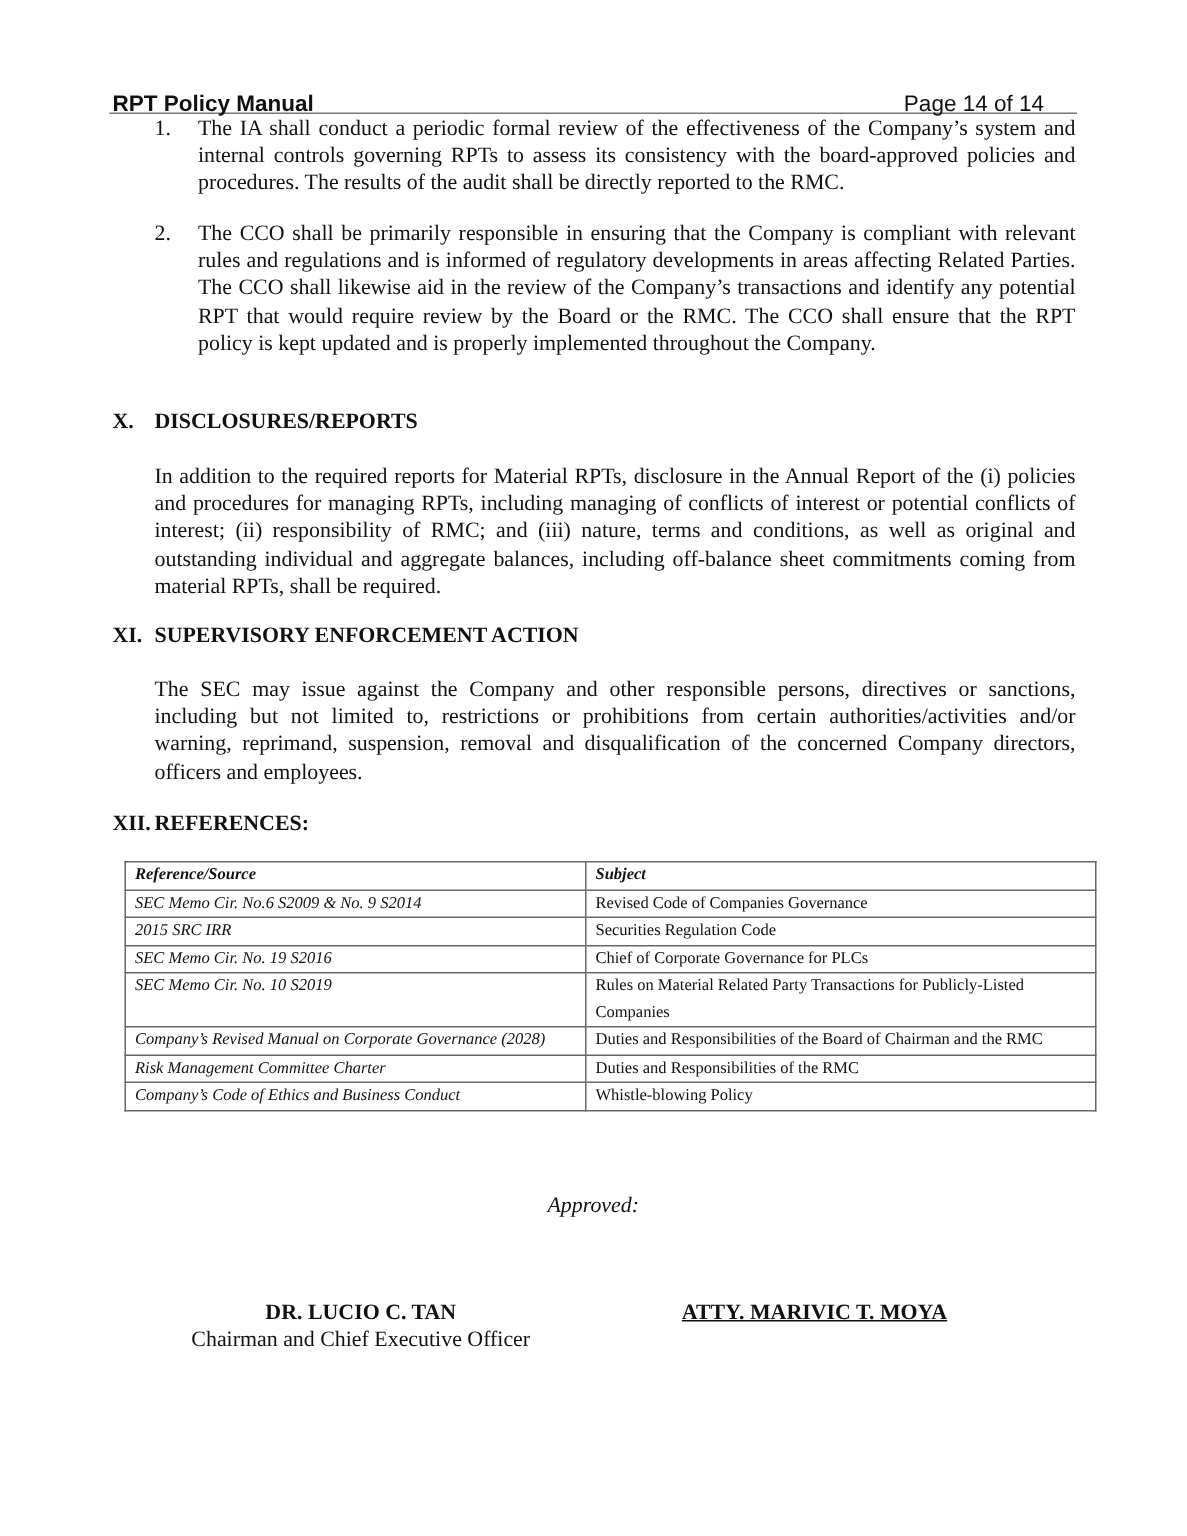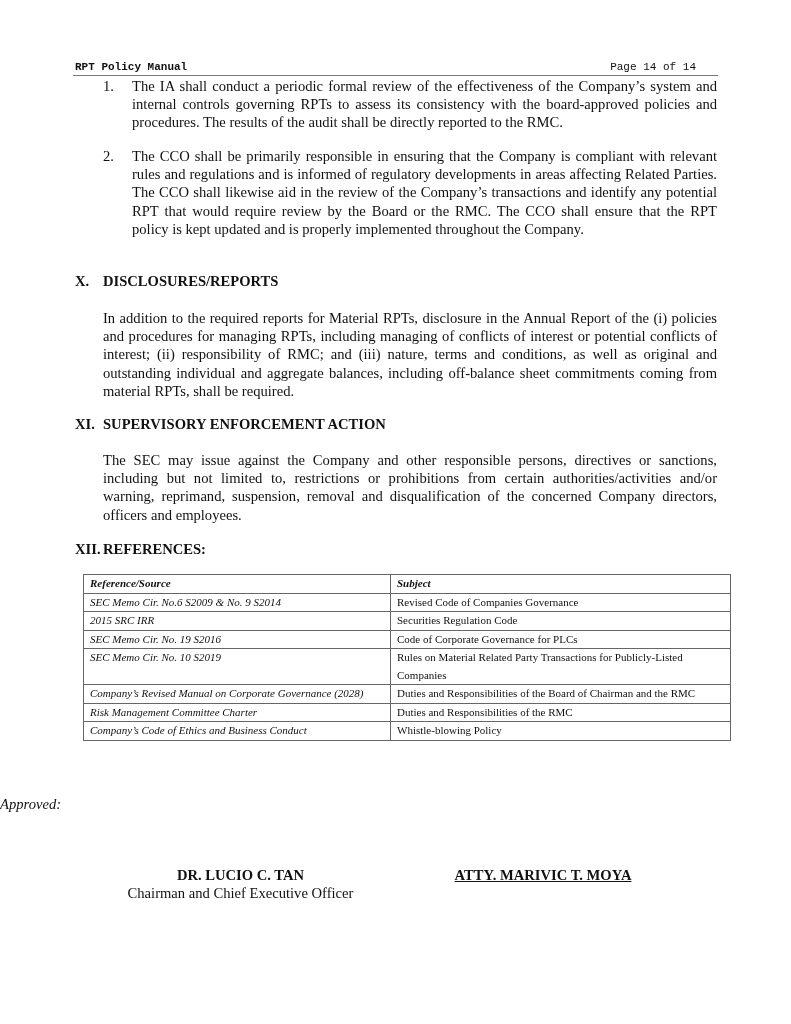--- a/index.html
+++ b/index.html
@@ -16,22 +16,22 @@
       font-family: "Liberation Serif", serif;
       font-size: 14.6px;
     }
     .page-header {
       position: absolute;
       left: 73px;
       top: 60px;
       width: 645px;
       height: 15px;
       border-bottom: 1.5px solid #777777;
-      font-family: Liberation Mono, monospace;
-      font-size: 11px;
+      font-family: Liberation Sans, sans-serif;
+      font-size: 15px;
     }
     .header-left {
       position: absolute;
       left: 2px;
       top: 1px;
       font-weight: bold;
     }
     .header-right {
       position: absolute;
       right: 22px;
@@ -97,21 +97,21 @@
       font-style: normal;
     }
     table.refs th.col-subj {
       font-style: italic;
     }
     .approved {
       position: absolute;
       left: 0;
       width: 791px;
       top: 796px;
-      text-align: left;
+      text-align: center;
       font-style: italic;
     }
     .sig {
       position: absolute;
       top: 866px;
       text-align: center;
       line-height: 18px;
     }
     .sig .name { font-weight: bold; }
     .sig-left { left: 118px; width: 245px; }
@@ -160,21 +160,21 @@
     <tr>
       <td class="col-ref">SEC Memo Cir. No.6 S2009 &amp; No. 9 S2014</td>
       <td class="col-subj">Revised Code of Companies Governance</td>
     </tr>
     <tr>
       <td class="col-ref">2015 SRC IRR</td>
       <td class="col-subj">Securities Regulation Code</td>
     </tr>
     <tr>
       <td class="col-ref">SEC Memo Cir. No. 19 S2016</td>
-      <td class="col-subj">Code of Corporate Governance for PLCs</td>
+      <td class="col-subj">Chief of Corporate Governance for PLCs</td>
     </tr>
     <tr>
       <td class="col-ref">SEC Memo Cir. No. 10 S2019</td>
       <td class="col-subj">Rules on Material Related Party Transactions for Publicly-Listed Companies</td>
     </tr>
     <tr>
       <td class="col-ref">Company’s Revised Manual on Corporate Governance (2028)</td>
       <td class="col-subj">Duties and Responsibilities of the Board of Chairman and the RMC</td>
     </tr>
     <tr>

